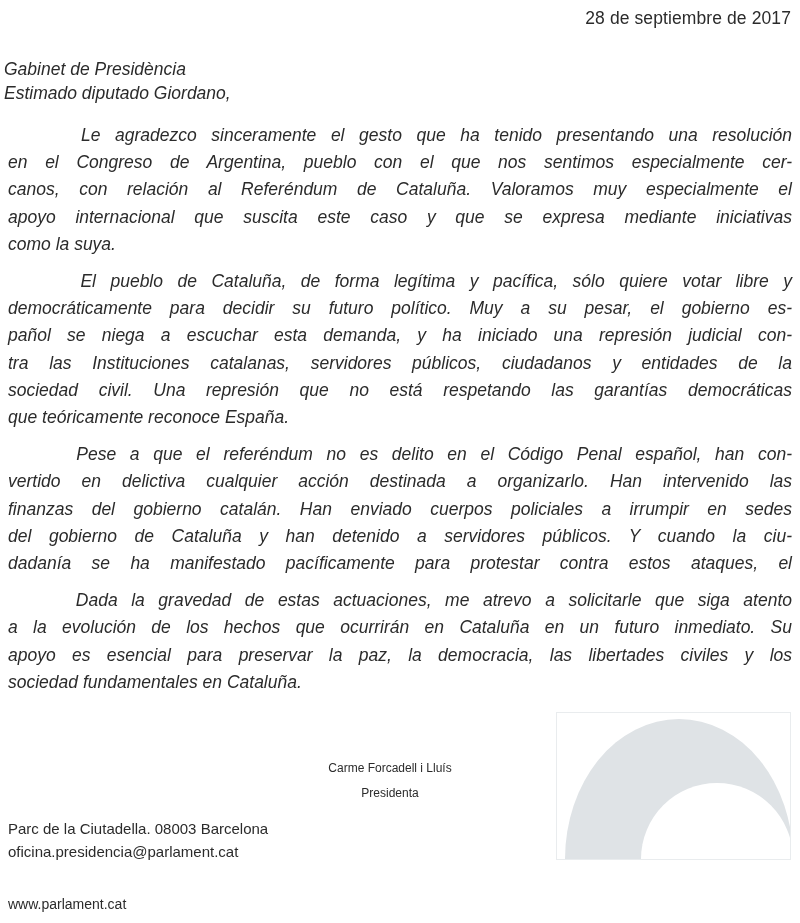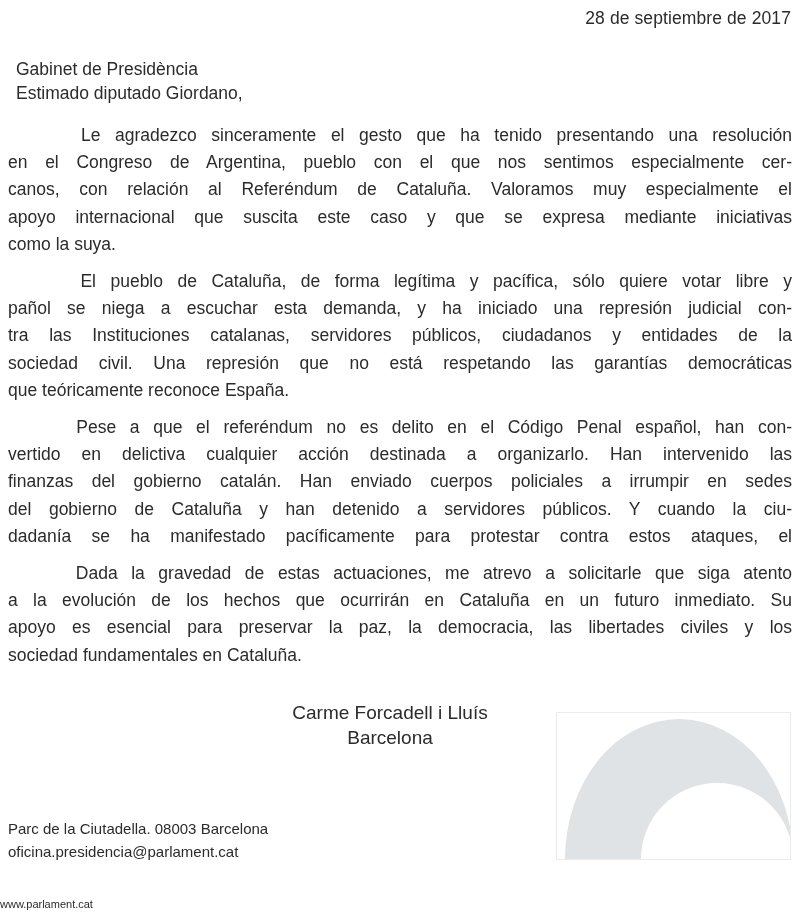--- a/index.html
+++ b/index.html
@@ -32,61 +32,63 @@
     width: 783px;
     text-align: right;
     font-size: 17.5px;
     line-height: 24px;
     letter-spacing: 0.1px;
   }
 
   
   .recipient {
     position: absolute;
-    left: 16px;
+    left: 4px;
     top: 58px;
     width: 600px;
     font-size: 17.5px;
     line-height: 23.5px;
+    font-style: italic;
   }
   .recipient div { white-space: nowrap; }
 
   
   .body-copy {
     position: absolute;
     left: 8px;
     top: 122px;
     width: 784px;
     font-size: 17.5px;
     line-height: 27.2px;
   }
   .para {
     margin: 0 0 10px 0;
+    font-style: italic;
   }
   .para .ln {
     display: block;
     white-space: pre;
   }
   
   .para .ln.j {
     text-align: justify;
     text-align-last: justify;
   }
   .para .ln.last {
     text-align: left;
   }
 
   
   .signature {
     position: absolute;
     left: 180px;
-    top: 700px;
+    top: 756px;
     width: 420px;
     text-align: center;
-    font-size: 19px;
+    font-size: 12px;
     line-height: 25px;
   }
 
   
   .logo-box {
     position: absolute;
     left: 556px;
     top: 712px;
     width: 235px;
     height: 148px;
@@ -125,23 +127,23 @@
   .footer {
     position: absolute;
     left: 8px;
     top: 818px;
     font-size: 15px;
     line-height: 22.5px;
   }
   .footer div { white-space: nowrap; }
   .footer-web {
     position: absolute;
-    left: 0;
+    left: 8px;
     top: 893px;
-    font-size: 11px;
+    font-size: 14px;
     line-height: 22px;
     white-space: nowrap;
   }
 </style>
 </head>
 <body>
 
 <div class="page">
 
   <div class="date-line">28 de septiembre de 2017</div>
@@ -156,20 +158,21 @@
     <div class="para">
       <span class="ln j">     Le agradezco sinceramente el gesto que ha tenido presentando una resolución</span>
       <span class="ln j">en el Congreso de Argentina, pueblo con el que nos sentimos especialmente cer-</span>
       <span class="ln j">canos, con relación al Referéndum de Cataluña. Valoramos muy especialmente el</span>
       <span class="ln j">apoyo internacional que suscita este caso y que se expresa mediante iniciativas</span>
       <span class="ln last">como la suya.</span>
     </div>
 
     <div class="para">
       <span class="ln j">     El pueblo de Cataluña, de forma legítima y pacífica, sólo quiere votar libre y</span>
+      <span class="ln j">democráticamente para decidir su futuro político. Muy a su pesar, el gobierno es-</span>
       <span class="ln j">pañol se niega a escuchar esta demanda, y ha iniciado una represión judicial con-</span>
       <span class="ln j">tra las Instituciones catalanas, servidores públicos, ciudadanos y entidades de la</span>
       <span class="ln j">sociedad civil. Una represión que no está respetando las garantías democráticas</span>
       <span class="ln last">que teóricamente reconoce España.</span>
     </div>
 
     <div class="para">
       <span class="ln j">     Pese a que el referéndum no es delito en el Código Penal español, han con-</span>
       <span class="ln j">vertido en delictiva cualquier acción destinada a organizarlo. Han intervenido las</span>
       <span class="ln j">finanzas del gobierno catalán. Han enviado cuerpos policiales a irrumpir en sedes</span>
@@ -181,21 +184,21 @@
       <span class="ln j">     Dada la gravedad de estas actuaciones, me atrevo a solicitarle que siga atento</span>
       <span class="ln j">a la evolución de los hechos que ocurrirán en Cataluña en un futuro inmediato. Su</span>
       <span class="ln j">apoyo es esencial para preservar la paz, la democracia, las libertades civiles y los</span>
       <span class="ln last">sociedad fundamentales en Cataluña.</span>
     </div>
 
   </div>
 
   <div class="signature">
     <div>Carme Forcadell i Lluís</div>
-    <div>Barcelona</div>
+    <div>Presidenta</div>
   </div>
 
   <div class="logo-box">
     <div class="arch-wrap">
       <div class="arch-outer"></div>
       <div class="arch-inner"></div>
     </div>
   </div>
 
   <div class="footer">

